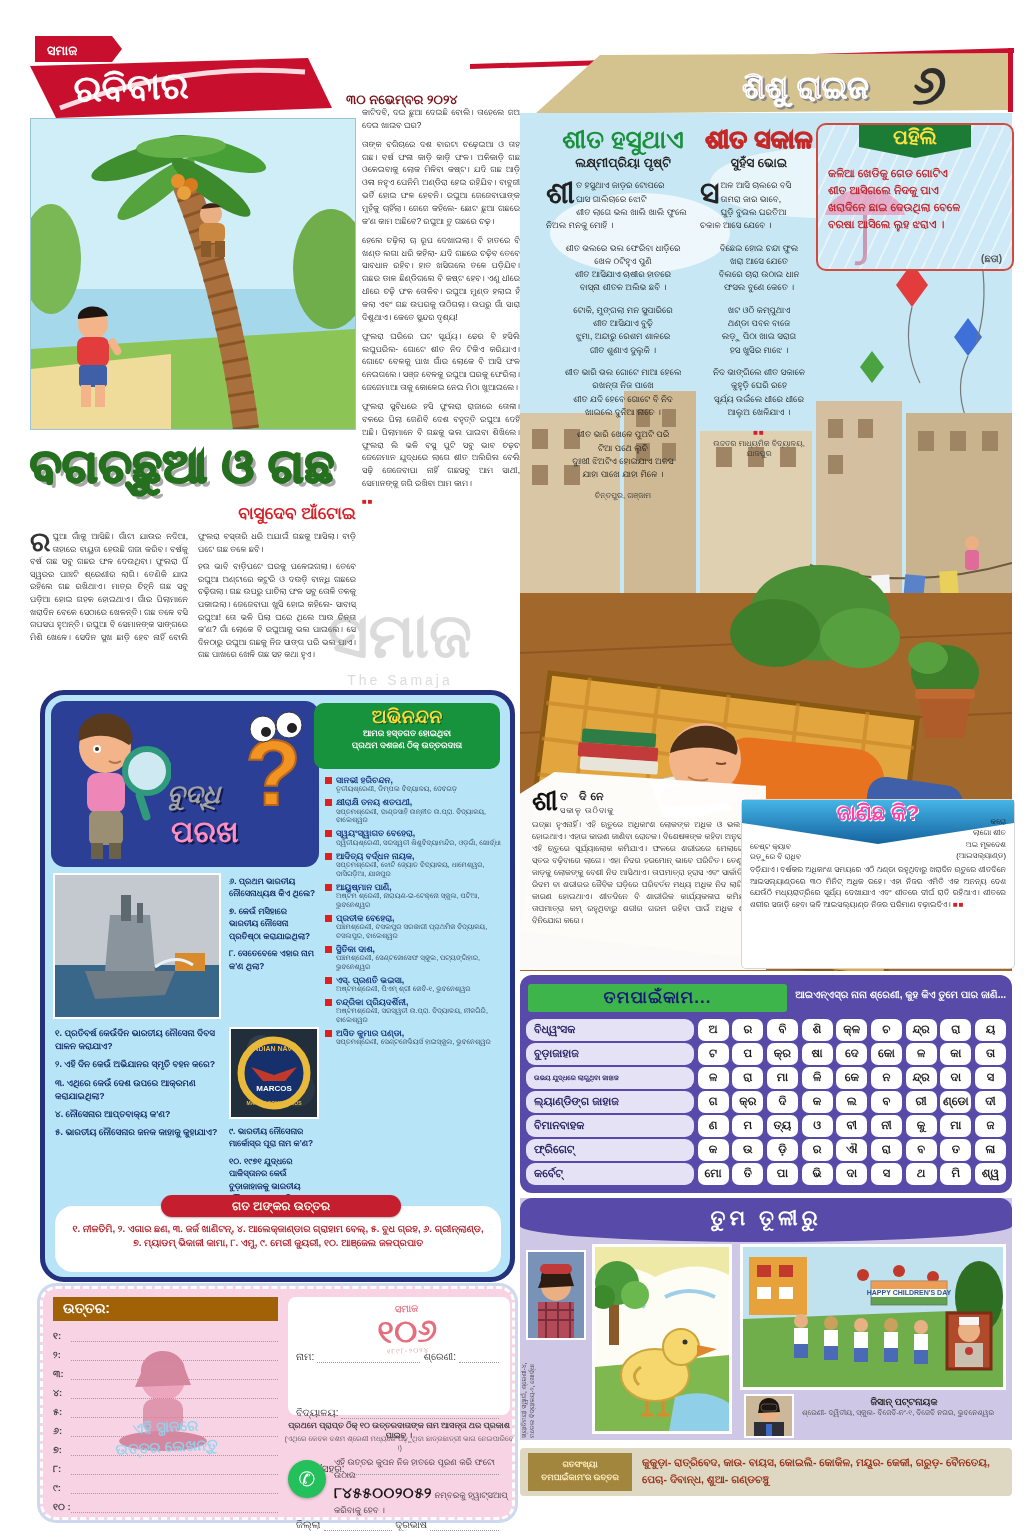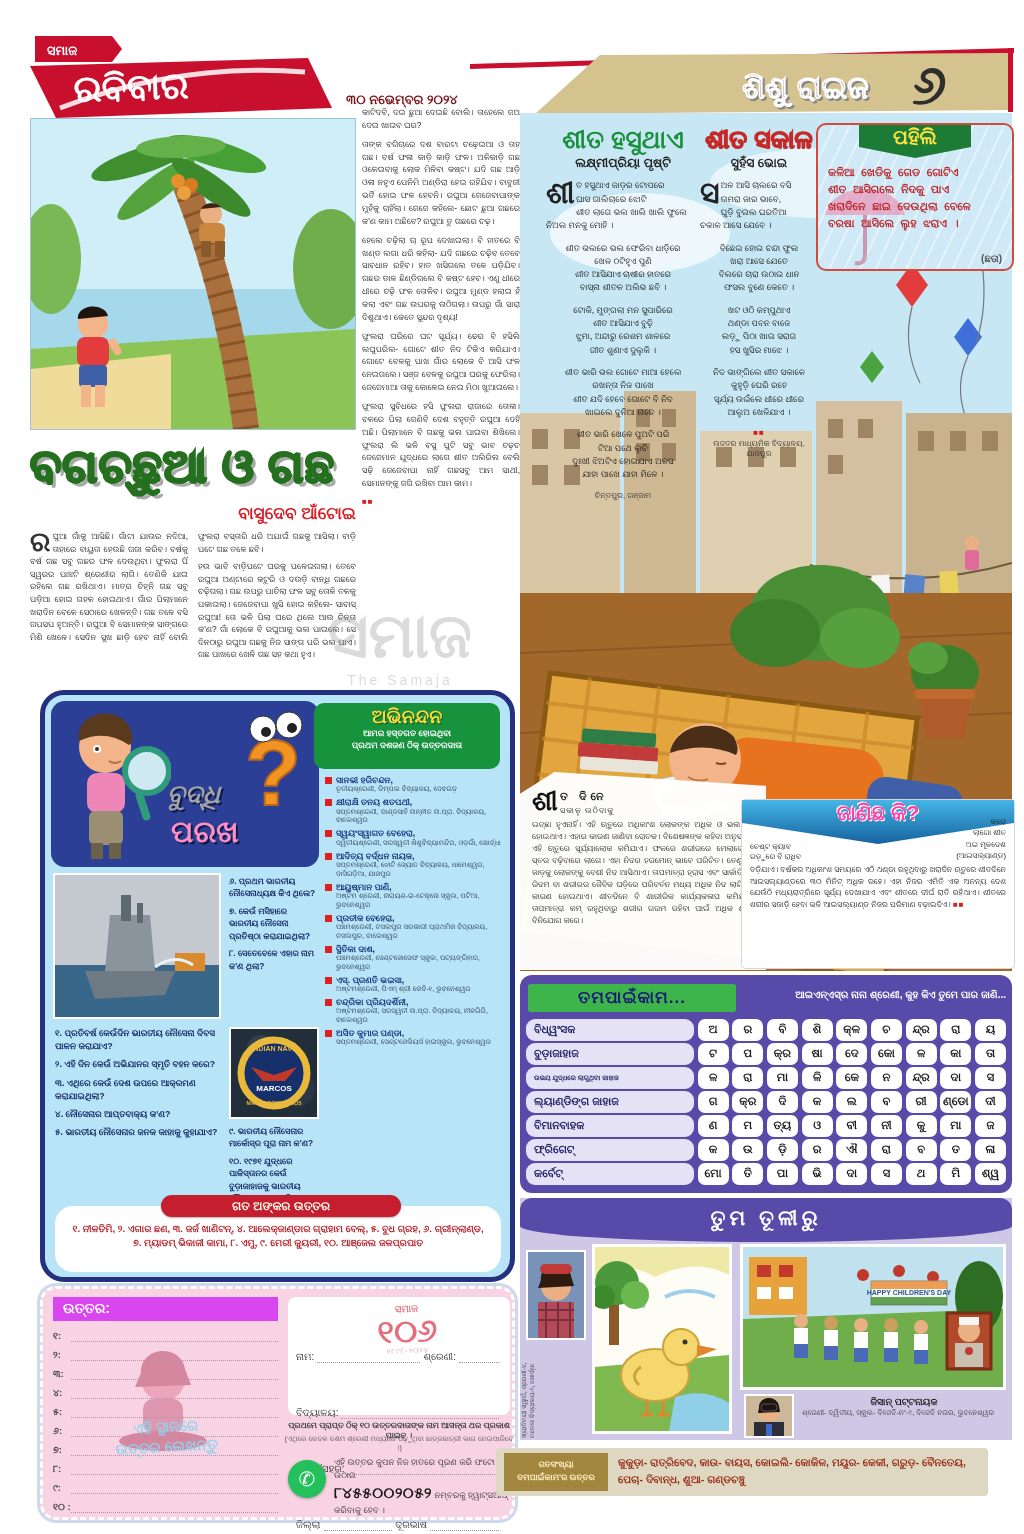--- a/index.html
+++ b/index.html
@@ -39,21 +39,21 @@
   .stanza { white-space:pre-line; font-size:8.6px; line-height:1.55; color:#161616; margin-bottom:9px; }
   .poem-drop { float:left; font-size:30px; font-weight:bold; color:#222; line-height:28px; padding-right:1px; }
   .poem-credit { font-size:7.8px; color:#333; margin-top:2px; }
 
   #pahili { left:816px; top:123px; width:198px; height:148px; border:2px solid #d24a3e; border-radius:10px;
             background:#cfe9f6 repeating-linear-gradient(115deg, rgba(255,255,255,.45) 0 2px, rgba(0,0,0,0) 2px 14px); overflow:hidden; }
   #pahili .banner { position:absolute; left:50%; transform:translateX(-50%); top:-1px; width:112px; height:34px;
             background:#1c7c36; clip-path:polygon(0 0,100% 0,100% 68%,50% 100%,0 68%);
             color:#ffe23f; font-weight:bold; font-size:20px; text-align:center; line-height:26px; }
   #pahili .verse { position:absolute; left:10px; right:8px; top:40px; font-size:11px; font-weight:bold;
-            color:#c0272d; line-height:1.55;font-family:Liberation Mono, monospace; }
+            color:#c0272d; line-height:1.55; }
   #pahili .ans { position:absolute; right:10px; bottom:4px; font-size:10px; font-weight:bold; color:#555; }
 
   #sheetdine { left:520px; top:772px; width:246px; height:198px; background:rgba(255,255,255,.97);
             clip-path:polygon(14% 0, 100% 7%, 100% 100%, 0 100%, 0 11%); padding:16px 10px 6px 12px;
             font-size:8px; line-height:1.5; text-align:justify; color:#1d1d1d; }
   #sheetdine .sd-drop { float:left; font-size:27px; font-weight:bold; line-height:26px; padding-right:2px; color:#111; }
   #sheetdine .sd-title { font-weight:bold; letter-spacing:4px; font-size:11px; }
   #sheetdine .sd-lead { font-size:8px; display:block; letter-spacing:1px; margin-bottom:2px; }
 
   #janicha { left:742px; top:800px; width:272px; height:168px; background:#fff; border-radius:4px;
@@ -91,21 +91,21 @@
   .winner .winfo { font-size:7px; color:#2b3a52; line-height:1.25; }
   .lastans-label { left:116px; top:500px; width:240px; height:22px; background:#c41e2f; border-radius:11px;
                    color:#ffe; font-size:12px; font-weight:bold; text-align:center; line-height:22px; z-index:2;
                    box-shadow:0 1px 2px rgba(0,0,0,.3); }
   .lastans-box { left:10px; top:511px; width:446px; height:66px; background:#fff; border-radius:18px;
                  padding:16px 14px 4px; font-size:9.6px; font-weight:bold; color:#b3262e; text-align:center; line-height:1.5; }
 
   
   #form { left:40px; top:1286px; width:475px; height:234px; background:#f8d3e3; border:3px dashed #fff;
           border-radius:16px; box-shadow:0 0 0 3px #cdd9ef; }
-  .ans-head { left:10px; top:8px; width:225px; height:24px; background:#d946ef; color:#fff; font-weight:bold;
+  .ans-head { left:10px; top:8px; width:225px; height:24px; background:#a16207; color:#fff; font-weight:bold;
               font-size:14px; padding:3px 0 0 10px; }
   .ans-lines { left:10px; top:34px; width:225px; height:190px; }
   .ans-row { display:flex; align-items:flex-end; height:19px; }
   .ans-num { font-size:9.5px; font-weight:bold; color:#444; width:18px; }
   .ans-line { flex:1; border-bottom:1.5px dotted #b98fa5; height:14px; }
   .form-wm-text { left:28px; top:128px; width:190px; text-align:center; color:#8fd4ef; font-size:15px;
                   font-weight:bold; line-height:1.3; transform:rotate(-3deg); opacity:.9; }
   .fields { left:245px; top:8px; width:222px; height:118px; background:#fff; border-radius:8px; padding:10px 8px 4px; }
   .frow { display:flex; align-items:flex-end; margin-bottom:13px; font-size:10px; color:#333;margin-top:44px; }
   .fdots { flex:1; border-bottom:1.5px dotted #999; height:11px; margin:0 3px; }
@@ -116,21 +116,21 @@
   .note1 { left:243px; top:132px; width:226px; text-align:center; font-size:8.2px; color:#3c3c3c; font-weight:bold; }
   .note2 { left:240px; top:145px; width:232px; text-align:center; font-size:7.2px; color:#555; }
   .wa { left:245px; top:163px; width:225px; height:62px; }
   .wa-icon { position:absolute; left:0; top:8px; width:38px; height:38px; border-radius:50%; background:#23c05c;
              color:#fff; font-size:20px; text-align:center; line-height:38px; box-shadow:0 1px 3px rgba(0,0,0,.3); }
   .wa-text { position:absolute; left:46px; top:4px; width:178px; font-size:8.6px; color:#333; line-height:1.5; }
   .wa-num { font-size:15px; font-weight:bold; color:#171717; letter-spacing:.5px; }
 
   
   #puzzle { left:520px; top:975px; width:492px; height:218px; background:#584aa8; border-radius:12px; }
-  .pz-title { left:8px; top:9px; width:208px; height:28px; background:#3db54a; color:#14167a; font-size:17px;
+  .pz-title { left:8px; top:9px; width:259px; height:28px; background:#3db54a; color:#14167a; font-size:17px;
               font-weight:bold; text-align:center; line-height:28px; border-radius:3px; letter-spacing:1px; }
   .pz-sub { left:232px; top:14px; width:254px; color:#fff; font-size:10px; font-weight:bold; text-align:right; }
   .pz-rows { left:6px; top:44px; width:480px; }
   .prow { display:flex; height:21.5px; margin-bottom:2.5px; }
   .plabel { width:168px; background:#e6e2f6; border-radius:9px; color:#232264; font-weight:bold; font-size:11px;
             padding-left:8px; line-height:21.5px; white-space:nowrap; overflow:hidden; }
   .plabel.small { font-size:6.8px; }
   .pcells { flex:1; display:flex; }
   .pcell { flex:1; margin-left:3.5px; background:#fff; border-radius:7px; text-align:center; font-size:11.5px;
            font-weight:bold; color:#1d1d1d; line-height:21.5px; }
@@ -143,21 +143,21 @@
   .tl-credit1 { left:0px; top:148px; width:16px; height:92px; writing-mode:vertical-rl; transform:rotate(180deg);
                 font-size:6.4px; color:#444; line-height:1.2; }
   .tl-draw1 { left:72px; top:46px; width:140px; height:190px; background:#fff; padding:3px; }
   .tl-draw2 { left:220px; top:46px; width:266px; height:146px; background:#fff; padding:3px; }
   .tl-photo2 { left:224px; top:196px; width:50px; height:44px; border:2px solid #fff; }
   .tl-credit2 { left:282px; top:198px; width:204px; }
   .tl-credit2 .nm { font-size:9.5px; font-weight:bold; color:#222;text-align:center; }
   .tl-credit2 .inf { font-size:7.4px; color:#444; line-height:1.35; }
 
   
-  #strip { left:496px; top:1448px; width:492px; height:48px; background:#ded7c1; border-radius:4px; }
+  #strip { left:520px; top:1448px; width:492px; height:48px; background:#ded7c1; border-radius:4px; }
   .strip-label { left:8px; top:5px; width:104px; height:38px; background:#a3863e; color:#ffeec4; font-size:8.4px;
                  font-weight:bold; text-align:center; padding-top:5px; line-height:1.6; }
   .strip-text { left:122px; top:6px; width:362px; font-size:10.5px; font-weight:bold; color:#9a2f1a; line-height:1.65; }
 </style>
 </head>
 <body>
 
 <div class="page">
 
   <div class="abs" id="header">

